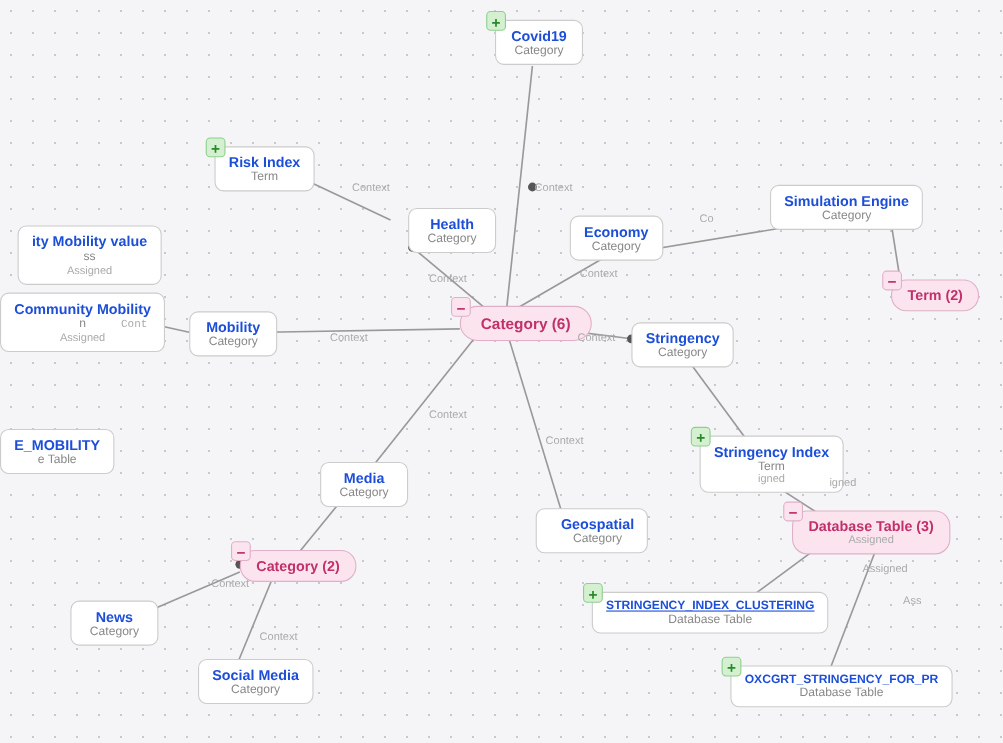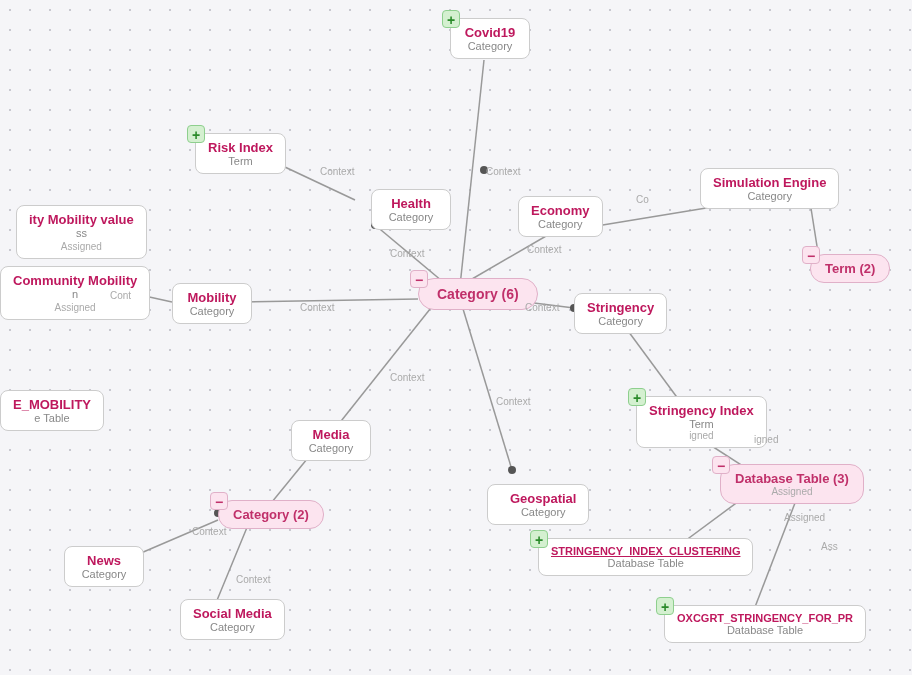--- a/index.html
+++ b/index.html
@@ -19,21 +19,21 @@
       border: 1.5px solid #ccc;
       border-radius: 8px;
       padding: 6px 12px;
       text-align: center;
       cursor: pointer;
       min-width: 80px;
     }
     .node .node-title {
       font-weight: bold;
       font-size: 13px;
-      color: #be185d;
+      color: #1d4ed8;
     }
     .node .node-sub {
       font-size: 11px;
       color: #888;
     }
     .node-center {
       background: #fce4ef;
       border: 1.5px solid #e0b0c8;
       border-radius: 20px;
       padding: 7px 18px;
@@ -211,21 +211,21 @@
 <div class="node" style="left:574px; top:293px;">
   <div class="node-title">Stringency</div>
   <div class="node-sub">Category</div>
 </div>
 
 <div class="node" style="left:291px; top:420px;">
   <div class="node-title">Media</div>
   <div class="node-sub">Category</div>
 </div>
 
-<div class="node" style="left:487px; top:484px;padding-left:22px;">
+<div class="node" style="left:487px; top:462px;padding-left:22px;">
   <div class="node-title">Geospatial</div>
   <div class="node-sub">Category</div>
 </div>
 
 <div class="node" style="left:636px; top:396px;">
   <span class="btn-icon btn-plus" style="top:-9px; left:-9px;">+</span>
   <div class="node-title">Stringency Index</div>
   <div class="node-sub">Term</div>
   <div style="font-size:10px; color:#aaa;">igned</div>
 </div>
@@ -265,18 +265,18 @@
 
 <div class="edge-label" style="left:320px; top:166px;">Context</div>
 <div class="edge-label" style="left:486px; top:166px;">Context</div>
 <div class="edge-label" style="left:636px; top:194px;">Co</div>
 <div class="edge-label" style="left:390px; top:248px;">Context</div>
 <div class="edge-label" style="left:527px; top:244px;">Context</div>
 <div class="edge-label" style="left:300px; top:302px;">Context</div>
 <div class="edge-label" style="left:525px; top:302px;">Context</div>
 <div class="edge-label" style="left:390px; top:372px;">Context</div>
 <div class="edge-label" style="left:496px; top:396px;">Context</div>
-<div class="edge-label" style="left:110px; top:290px;">Cont</div>
+<div class="edge-label" style="left:110px; top:290px;font-family:Liberation Mono, monospace;">Cont</div>
 <div class="edge-label" style="left:192px; top:526px;">Context</div>
 <div class="edge-label" style="left:236px; top:574px;">Context</div>
 <div class="edge-label" style="left:754px; top:434px;">igned</div>
 <div class="edge-label" style="left:784px; top:512px;">Assigned</div>
 <div class="edge-label" style="left:821px; top:541px;">Ass</div>
 
 </body></html>

